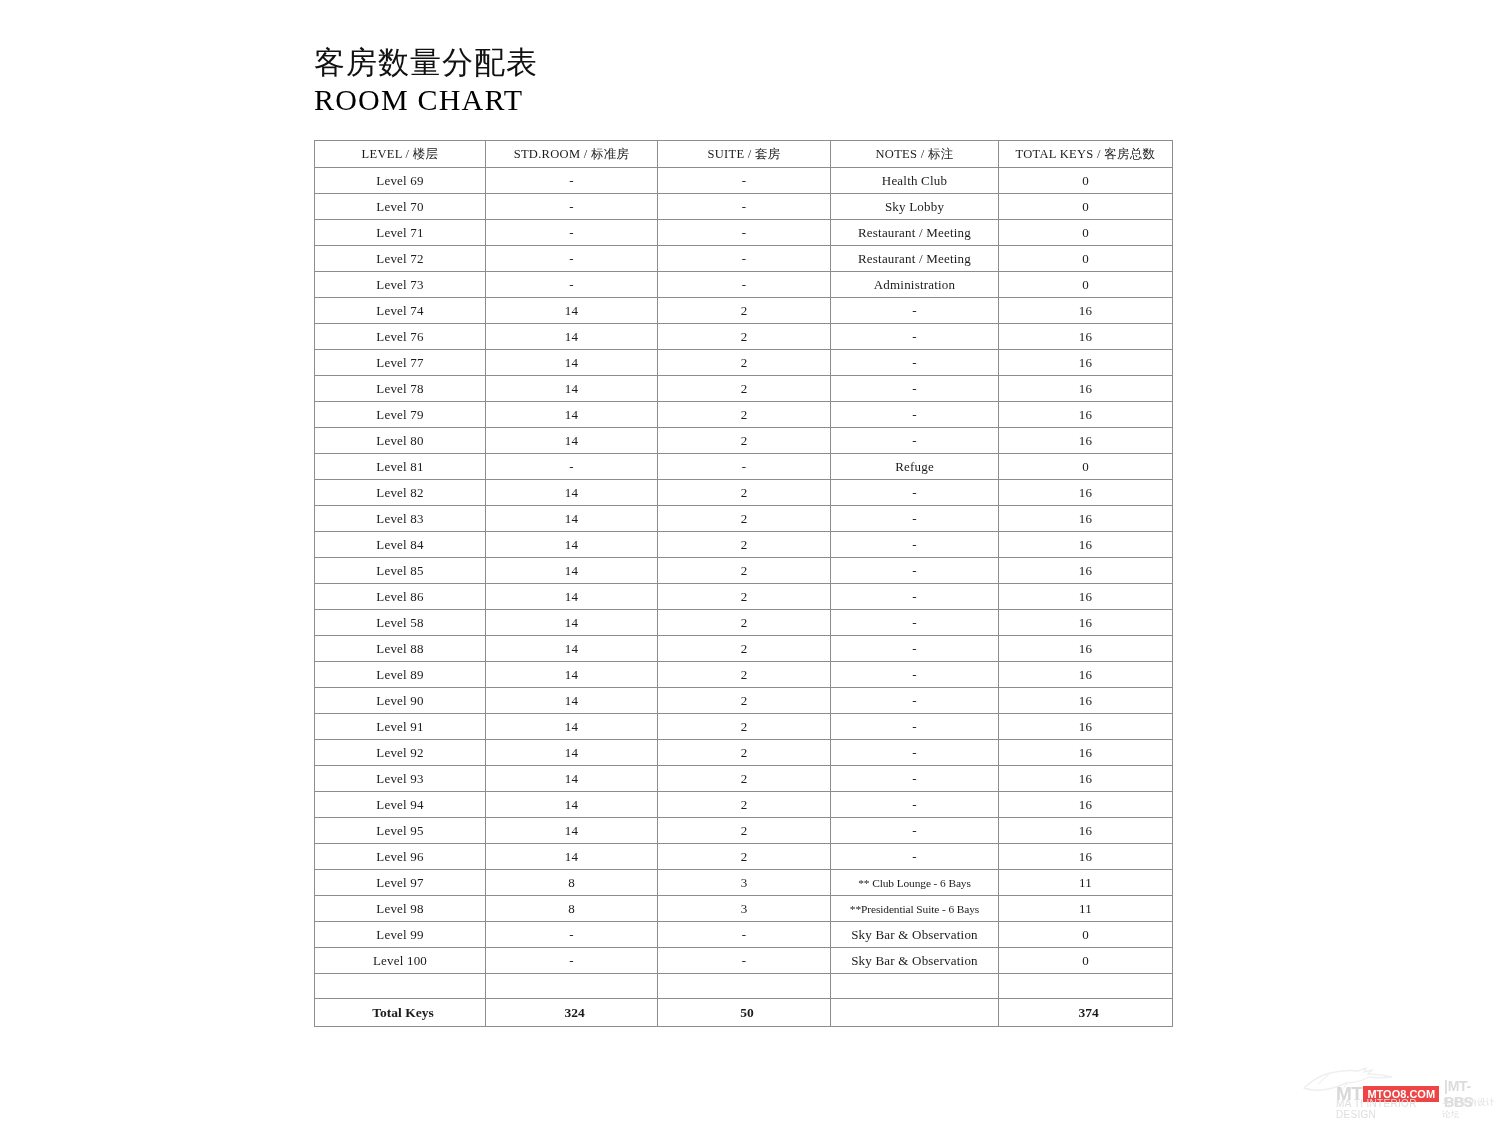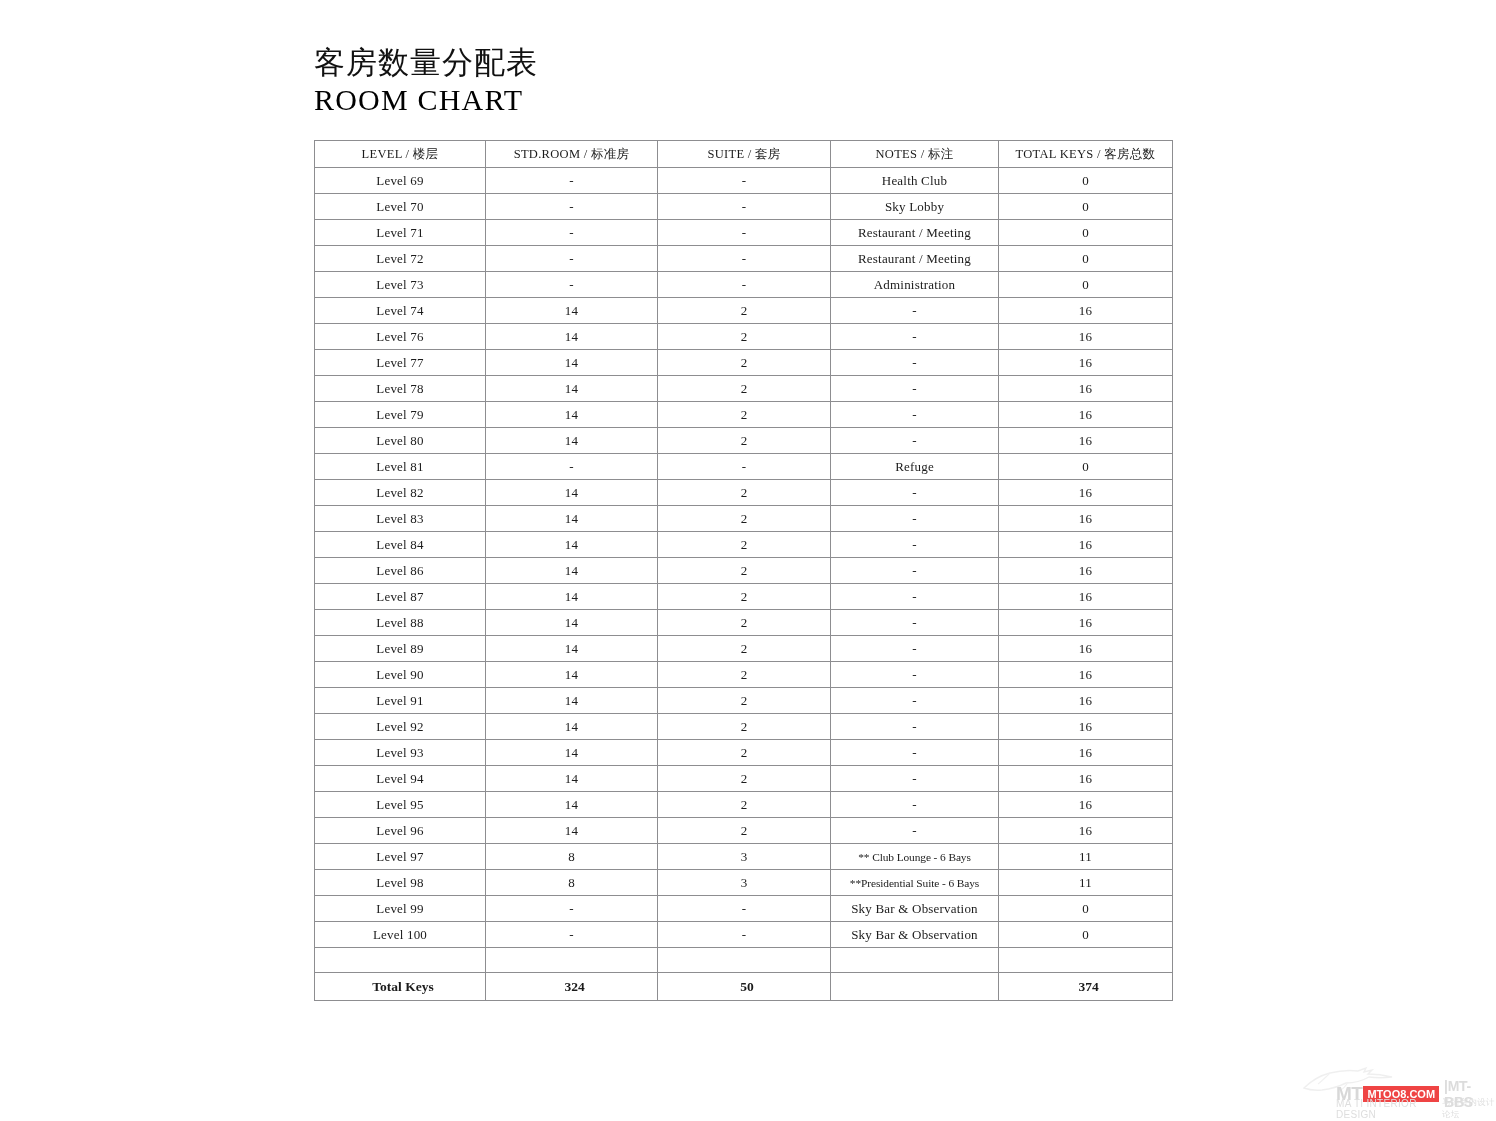--- a/index.html
+++ b/index.html
@@ -311,28 +311,35 @@
             <td>16</td>
           </tr>
           <tr>
             <td>Level 84</td>
             <td>14</td>
             <td>2</td>
             <td class="notes-cell">-</td>
             <td>16</td>
           </tr>
           <tr>
+            <td>Level 85</td>
+            <td>14</td>
+            <td>2</td>
+            <td class="notes-cell">-</td>
+            <td>16</td>
+          </tr>
+          <tr>
             <td>Level 86</td>
             <td>14</td>
             <td>2</td>
             <td class="notes-cell">-</td>
             <td>16</td>
           </tr>
           <tr>
-            <td>Level 87</td>
+            <td>Level 58</td>
             <td>14</td>
             <td>2</td>
             <td class="notes-cell">-</td>
             <td>16</td>
           </tr>
           <tr>
             <td>Level 88</td>
             <td>14</td>
             <td>2</td>
             <td class="notes-cell">-</td>

